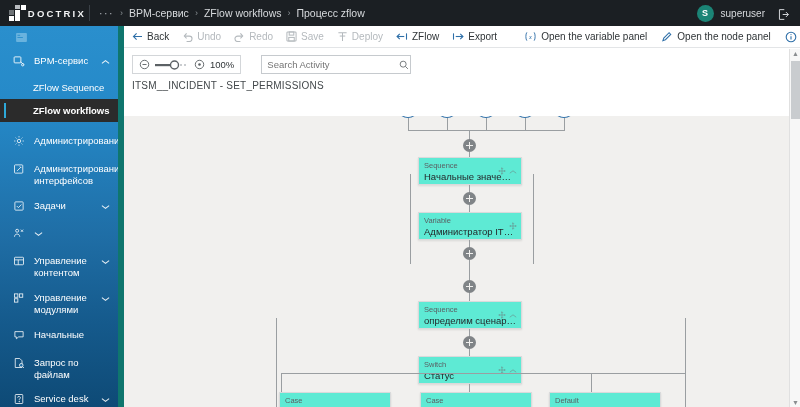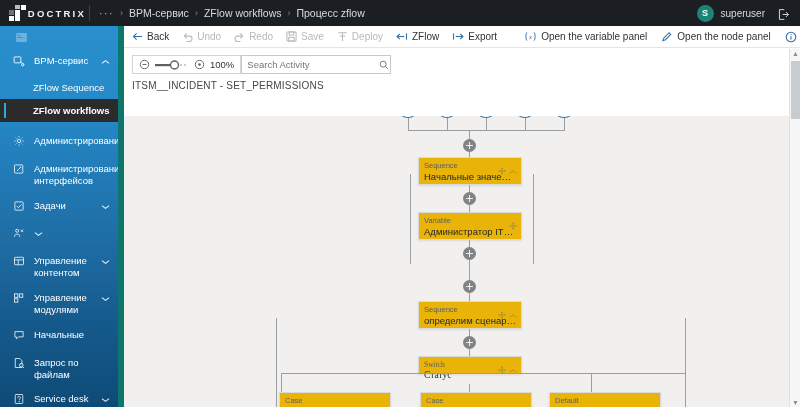--- a/index.html
+++ b/index.html
@@ -98,38 +98,38 @@
 
   
   .zoomrow { display: flex; align-items: center; padding: 7px 0 0 8px; }
   .zoomctl {
     display: flex; align-items: center; border: 1px solid #d3d6d9; height: 19px;
     padding: 0 6px; gap: 5px; background:#fff;
   }
   .zoomctl .zpct { font-size: 9.5px; color: #2f3437; }
   .slider { display: flex; align-items: center; }
   .searchbox {
-    margin-left: 0; width: 150px; height: 19px; border: 1px solid #c6cace;
+    margin-left: 20px; width: 150px; height: 19px; border: 1px solid #c6cace;
     display: flex; align-items: center; padding: 0 5px; background: #fff;
   }
   .searchbox input {
     border: none; outline: none; font-size: 9.5px; color: #6d7275;
     font-family: "Liberation Sans", sans-serif; flex: 1; background: transparent;
   }
   .proc-title {
     padding: 6px 0 0 8px; font-size: 10px; color: #43484b; letter-spacing: .2px;
   }
 
   
   .canvas {
     position: absolute; left: 0; top: 90px; width: 674px; height: 291px;
     background: #f1f0ee; overflow: hidden;
   }
   .node {
-    position: absolute; background: #eab308; border: 1px solid #d9dadb;
+    position: absolute; background: #5eead4; border: 1px solid #d9dadb;
     box-shadow: 0 1px 2px rgba(0,0,0,.10);
   }
   .node .ntype { font-size: 7.5px; color: #5a5f63; padding: 3px 5px 0 5px; }
   .node .nname { font-size: 9.5px; color: #24282b; padding: 1px 5px 4px 5px;
     white-space: nowrap; overflow: hidden; text-overflow: ellipsis; }
   .node .nicons { position: absolute; right: 4px; top: 3px; display: flex; gap: 3px; opacity: .62; }
   .circ {
     position: absolute; width: 24px; height: 26px; border: 1.6px solid #2e6fa8;
     border-radius: 50%; background: #fff; display: flex; align-items: center; justify-content: center;
   }
@@ -577,21 +577,21 @@
                 <path d="M1 4.5L5 1.5l4 3"></path>
               </svg>
           </span>
         </div>
       </div>
 
       <div class="ln lnv" style="left:345px; top:213px; height:8px;"></div>
       <div class="plus" style="left:339px; top:220px;"></div>
       <div class="ln lnv" style="left:345px; top:233px; height:8px;"></div>
 
-      <div class="node" style="left:294px; top:240px; width:104px; height:18px;font-family:Liberation Serif, serif;">
+      <div class="node" style="left:294px; top:240px; width:104px; height:28px;">
         <div class="ntype">Switch</div>
         <div class="nname">Статус</div>
         <div class="nicons">
           <span>
             <svg width="8" height="8" viewBox="0 0 10 10" fill="none" stroke="#6d7275" stroke-width="1">
                 <path d="M5 1v8M1 5h8"></path>
                 <path d="M5 1l-1.2 1.2M5 1l1.2 1.2M5 9l-1.2-1.2M5 9l1.2-1.2M1 5l1.2-1.2M1 5l1.2 1.2M9 5l-1.2-1.2M9 5l-1.2 1.2"></path>
               </svg>
           </span>
           <span>

